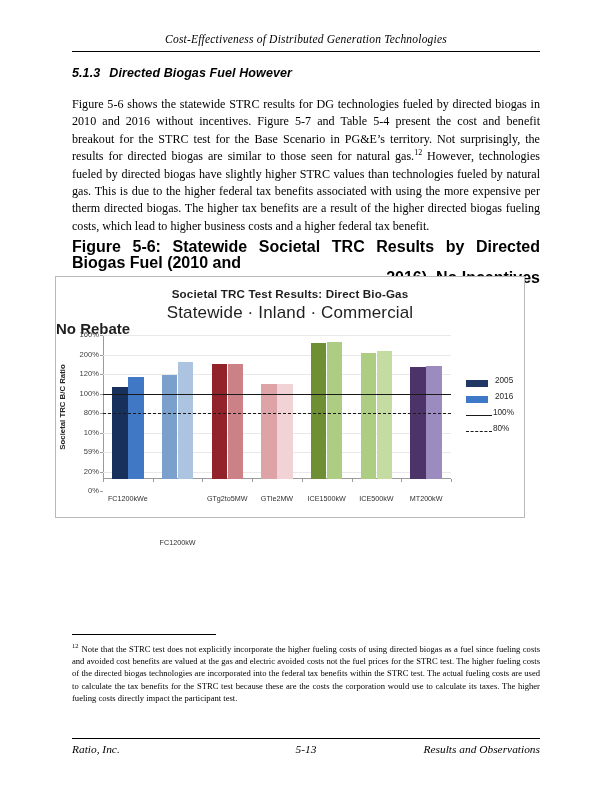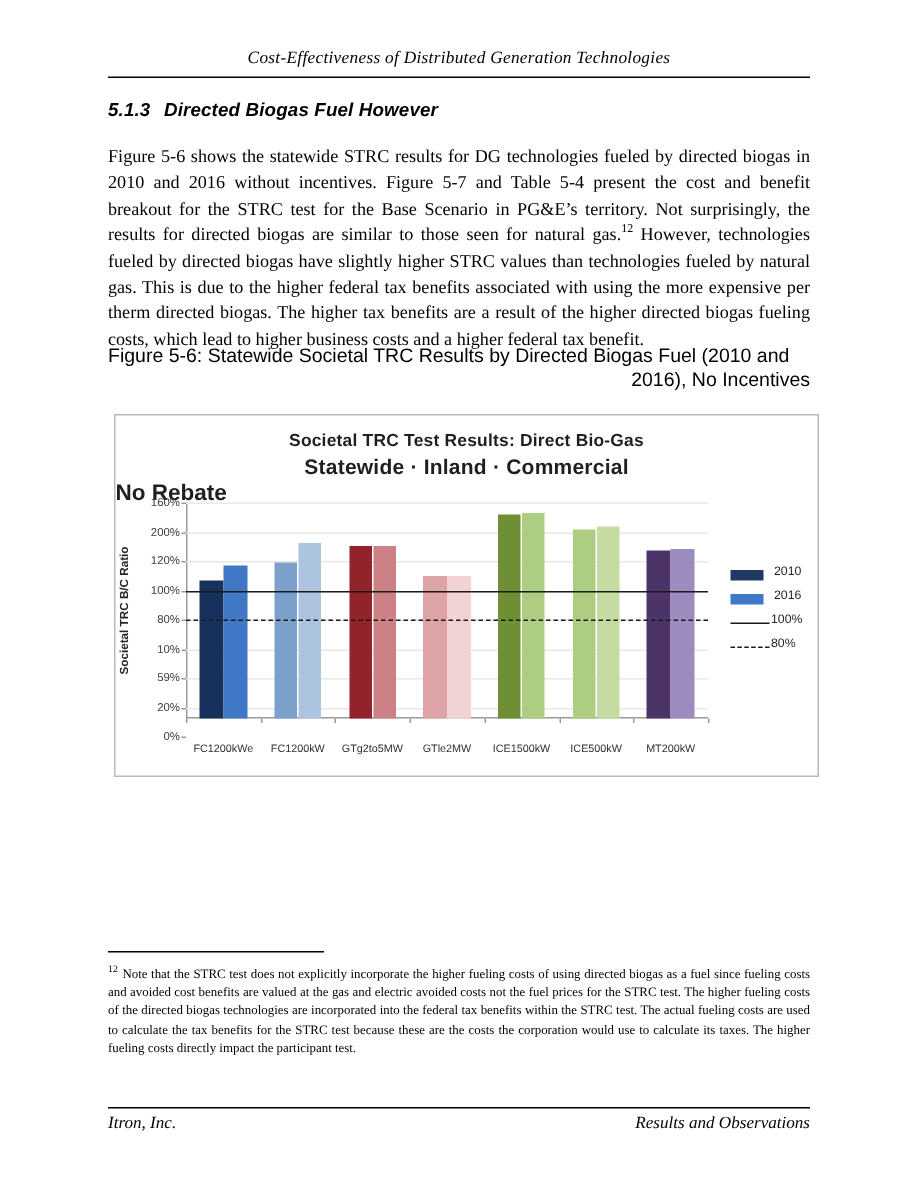--- a/index.html
+++ b/index.html
@@ -33,44 +33,44 @@
   
   .body-par{
     position:absolute;left:72px;top:96px;width:468px;
     font-size:12.1px;line-height:17.4px;text-align:justify;
     text-justify:inter-word;
   }
   .body-par sup{font-size:8px;vertical-align:super;line-height:0;}
 
   
   .fig-cap{
-    position:absolute;left:72px;top:229px;width:468px;
+    position:absolute;left:72px;top:239px;width:468px;
     font-family:"Liberation Sans", sans-serif;
-    font-weight:normal;font-size:13px;line-height:15.5px;
+    font-weight:bold;font-size:16px;line-height:15.5px;
     text-align:justify;text-justify:inter-word;
   }
   .fig-cap .l2{text-align:right;}
 
   
   .fig-box{
-    position:absolute;left:76px;top:276px;width:468px;height:240px;
+    position:absolute;left:55px;top:276px;width:468px;height:240px;
     border:1px solid #b9b9b9;background:#fff;
   }
 
   
   .ch-title{
     position:absolute;left:0;top:10px;width:100%;
     text-align:center;font-family:"Liberation Sans", sans-serif;
     font-weight:bold;font-size:11.6px;color:#1f1f1f;
     letter-spacing:.15px;
   }
   .ch-sub{
     position:absolute;left:0;top:26px;width:100%;
     text-align:center;font-family:"Liberation Sans", sans-serif;
-    font-weight:bold;font-size:14px;color:#1f1f1f;
+    font-weight:normal;font-size:17px;color:#1f1f1f;
     letter-spacing:.15px;
   }
   .ch-sub2{
     position:absolute;left:0;top:43px;width:100%;
     text-align:left;font-family:"Liberation Sans", sans-serif;
     font-weight:bold;font-size:15px;color:#1f1f1f;
   }
 
   
   .plot{
@@ -225,21 +225,21 @@
           <div class="bar" style="left: 9.10714px; width: 15.5px; height: 91.65px; background: rgb(23, 49, 92);"></div>
           <div class="bar" style="left: 25.1071px; width: 15.5px; height: 102.375px; background: rgb(65, 120, 197);"></div>
         </div>
         <div class="xtick-mark" style="left: 0px;"></div>
         <div class="xlbl" style="left: 0px; width: 49.7143px;">FC1200kWe</div>
         <div class="group" style="left: 49.7143px; width: 49.7143px;">
           <div class="bar" style="left: 9.10714px; width: 15.5px; height: 104.325px; background: rgb(123, 160, 204);"></div>
           <div class="bar" style="left: 25.1071px; width: 15.5px; height: 117px; background: rgb(173, 196, 224);"></div>
         </div>
         <div class="xtick-mark" style="left: 49.7143px;"></div>
-        <div class="xlbl" style="left: 49.7143px; width: 49.7143px;">FC1200kW</div>
+        <div class="xlbl" style="left: 49.7143px; width: 49.7143px; margin-top: 44px;">FC1200kW</div>
         <div class="group" style="left: 99.4286px; width: 49.7143px;">
           <div class="bar" style="left: 9.10714px; width: 15.5px; height: 115.05px; background: rgb(147, 35, 43);"></div>
           <div class="bar" style="left: 25.1071px; width: 15.5px; height: 115.05px; background: rgb(203, 129, 134);"></div>
         </div>
         <div class="xtick-mark" style="left: 99.4286px;"></div>
         <div class="xlbl" style="left: 99.4286px; width: 49.7143px;">GTg2to5MW</div>
         <div class="group" style="left: 149.143px; width: 49.7143px;">
           <div class="bar" style="left: 9.10714px; width: 15.5px; height: 94.575px; background: rgb(221, 163, 166);"></div>
           <div class="bar" style="left: 25.1071px; width: 15.5px; height: 94.575px; background: rgb(242, 211, 213);"></div>
         </div>
@@ -264,21 +264,21 @@
         <div class="xtick-mark" style="left: 298.286px;"></div>
         <div class="xlbl" style="left: 298.286px; width: 49.7143px;">MT200kW</div>
         <div class="xtick-mark" style="left: 348px;"></div>
         <div class="ref-solid" style="top: 58.5px;"></div>
         <div class="ref-dash" style="top: 78px;"></div>
       </div>
 
     <div class="legend" id="legend">
         <div class="lg-row">
           <div class="lg-sw" style="background: rgb(31, 56, 100);"></div>
-          <div class="lg-txt">2010</div>
+          <div class="lg-txt">2005</div>
         </div>
         <div class="lg-row">
           <div class="lg-sw" style="background: rgb(62, 121, 200);"></div>
           <div class="lg-txt">2016</div>
         </div>
         <div class="lg-row">
           <div class="lg-line"></div>
           <div class="lg-txt narrow">100%</div>
         </div>
         <div class="lg-row">
@@ -288,17 +288,18 @@
       </div>
   </div>
 
   <div class="fn-rule"></div>
   <div class="footnote">
     <span class="fnum">12</span><span>Note that the STRC test does not explicitly incorporate the higher fueling costs of using directed biogas as a fuel since fueling costs and avoided cost benefits are valued at the gas and electric avoided costs not the fuel prices for the STRC test.  The higher fueling costs of the directed biogas technologies are incorporated into the federal tax benefits within the STRC test.  The actual fueling costs are used to calculate the tax benefits for the STRC test because these are the costs the corporation would use to calculate its taxes.  The higher fueling costs directly impact the participant test.</span>
   </div>
 
   <div class="foot-rule"></div>
   <div class="footer">
-    <span class="f-left">Itron, Inc.</span>
+    <span class="f-left">Ratio, Inc.</span>
+    <span class="f-mid">5-13</span>
     <span class="f-right">Results and Observations</span>
   </div>
 
 </div>
 
 </body></html>

